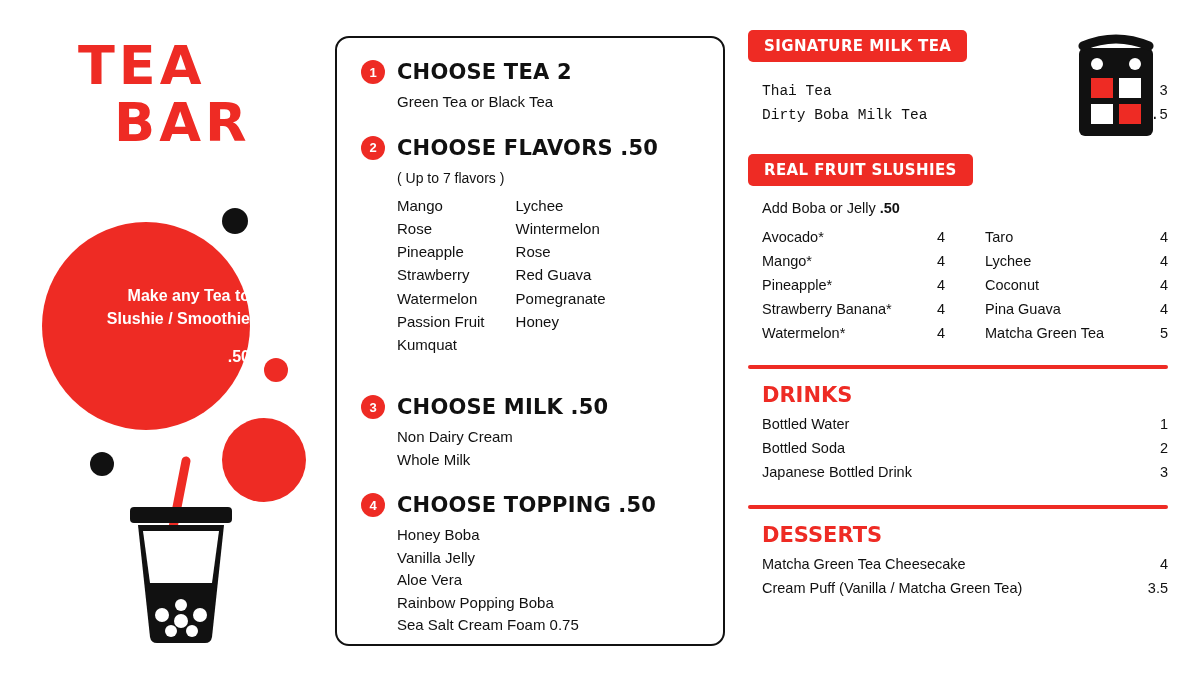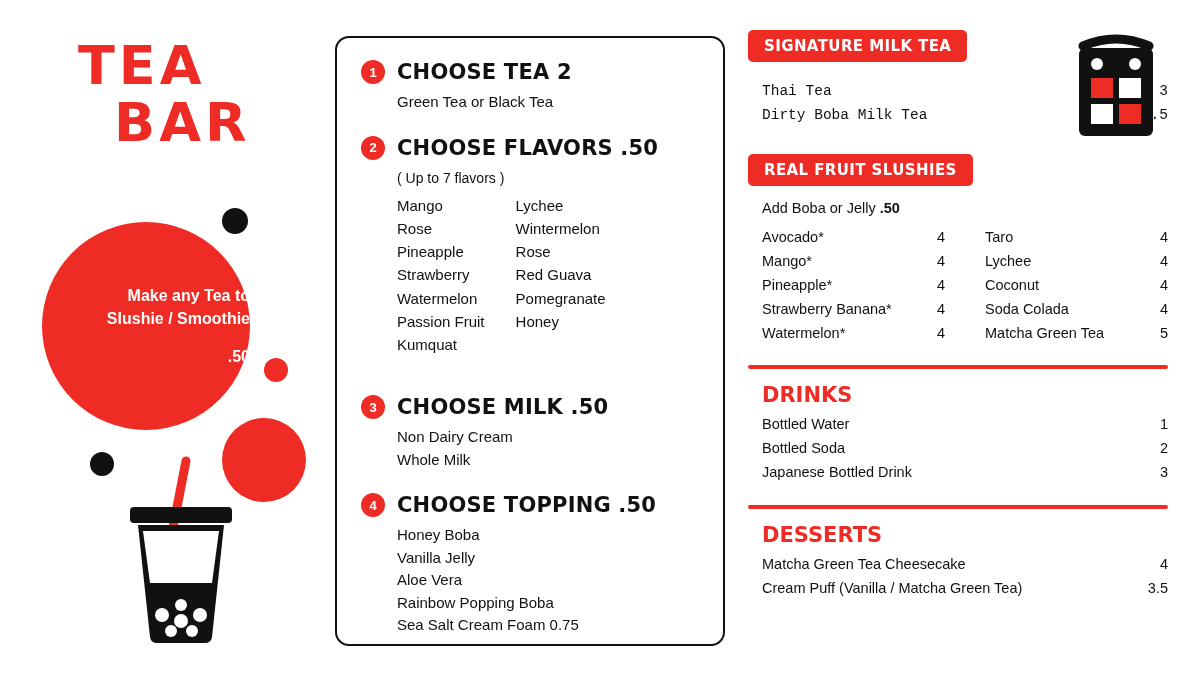--- a/index.html
+++ b/index.html
@@ -279,21 +279,21 @@
         </div>
         <div class="row">
           <span class="name">Lychee</span>
           <span class="price">4</span>
         </div>
         <div class="row">
           <span class="name">Coconut</span>
           <span class="price">4</span>
         </div>
         <div class="row">
-          <span class="name">Soda Colada</span>
+          <span class="name">Pina Guava</span>
           <span class="price">4</span>
         </div>
         <div class="row">
           <span class="name">Matcha Green Tea</span>
           <span class="price">5</span>
         </div>
       </div>
     </div>
 
     <div class="hr"></div>

